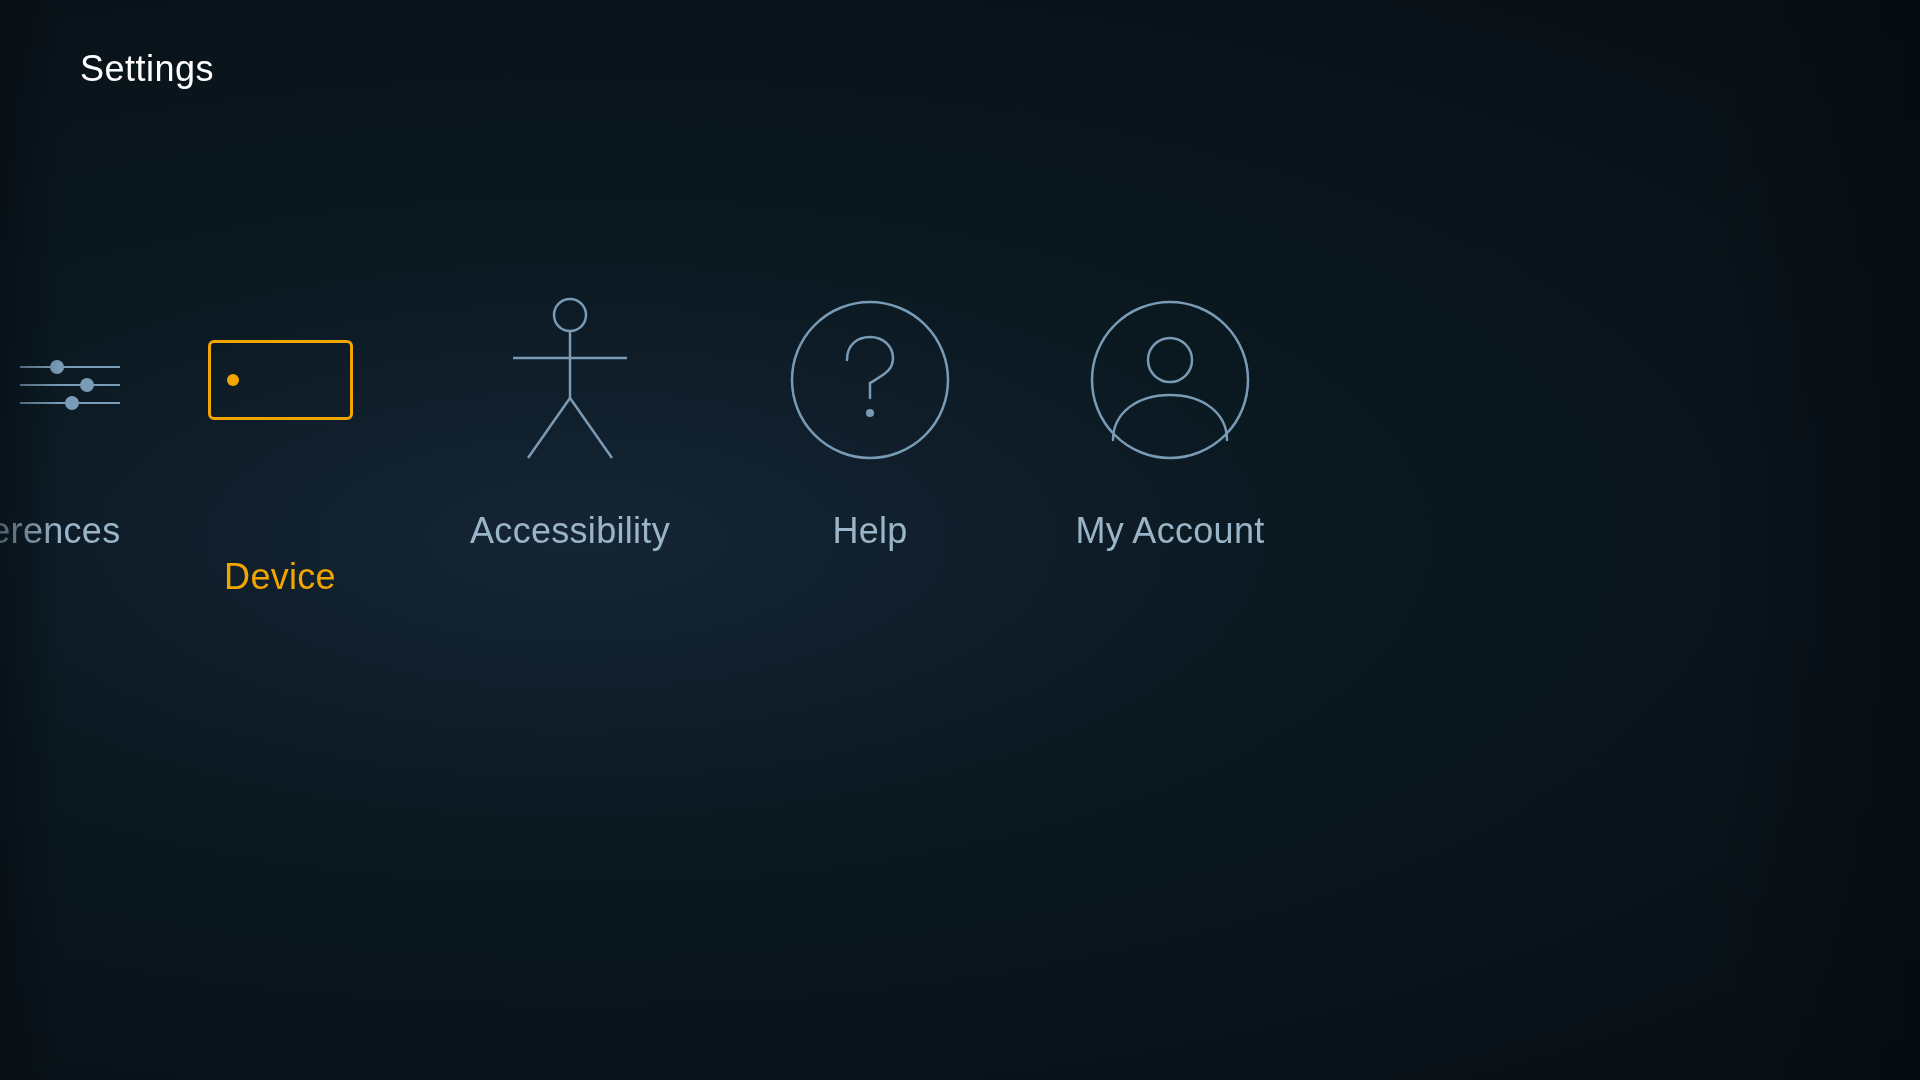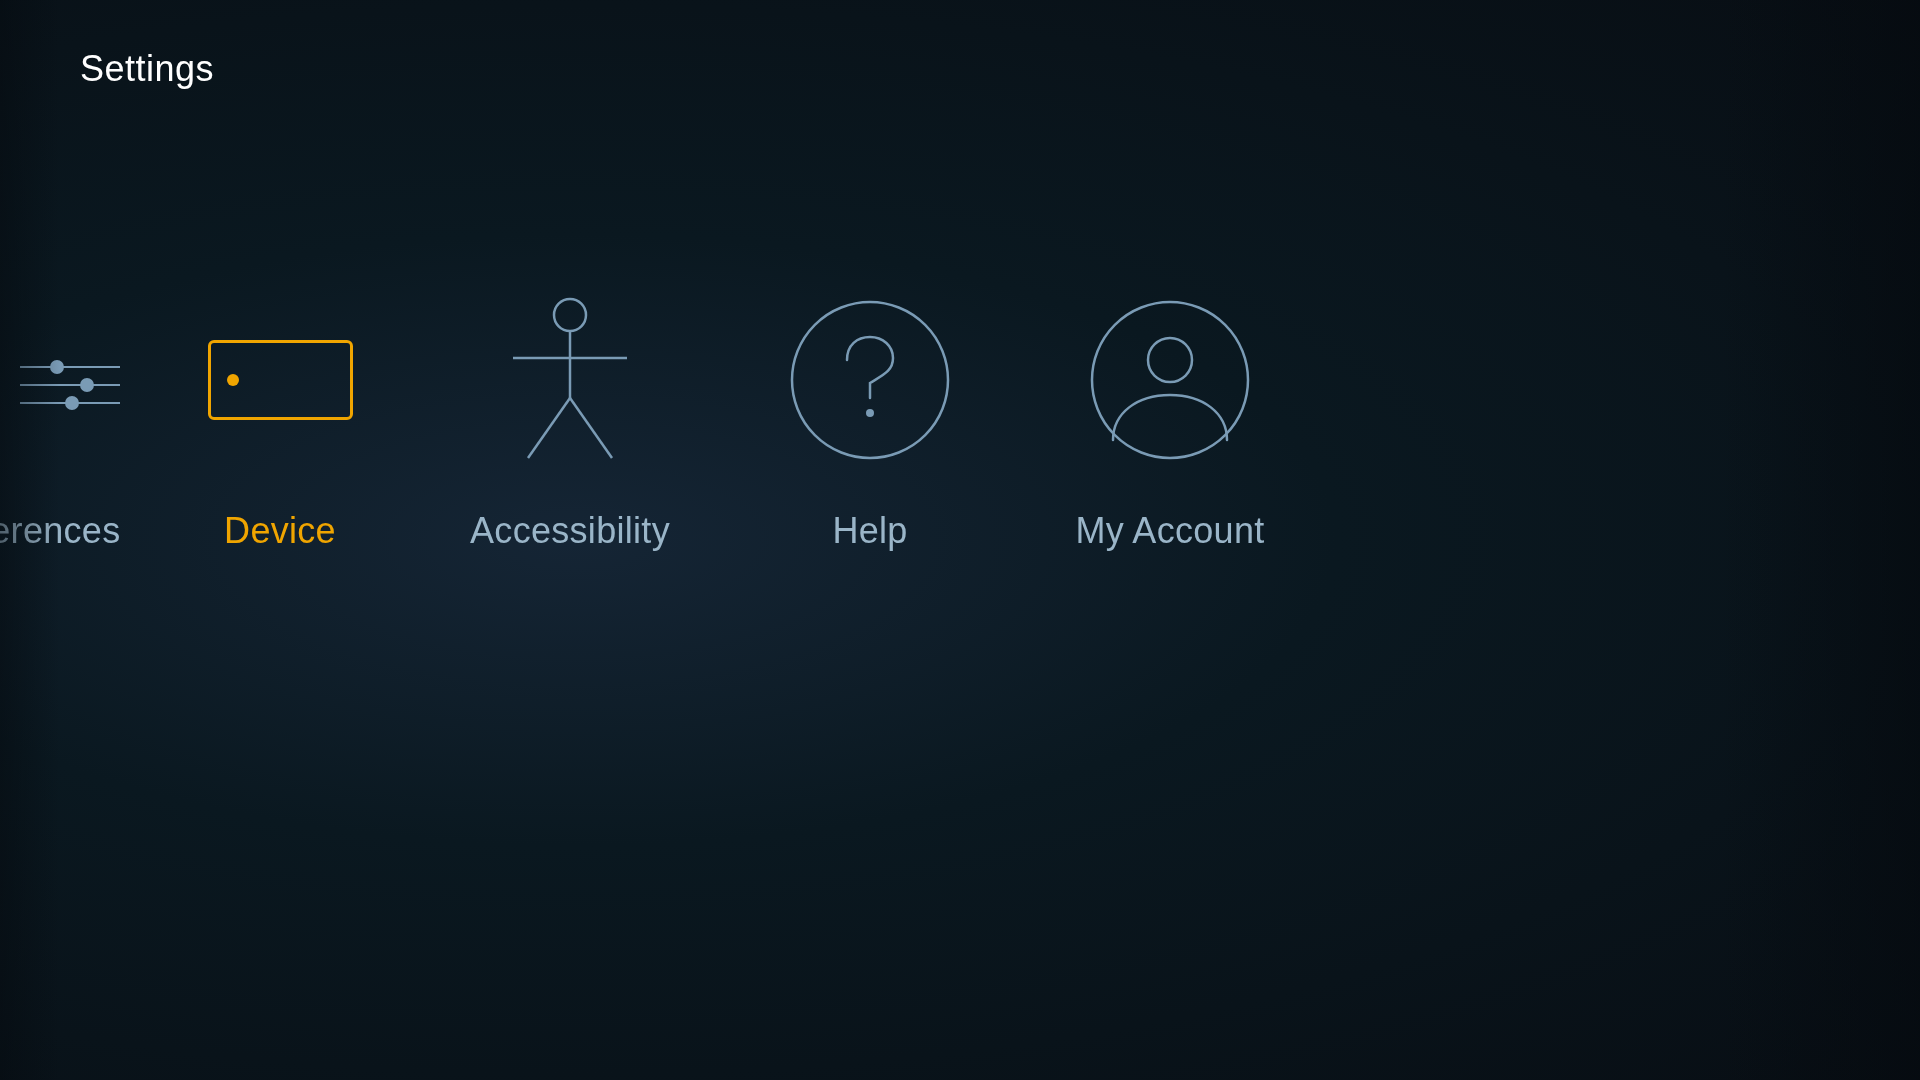--- a/index.html
+++ b/index.html
@@ -137,20 +137,21 @@
     .item-label {
       font-size: 36px;
       font-weight: 300;
       color: #9ab5c8;
       text-align: center;
       letter-spacing: 0.3px;
     }
 
     .item-label.active {
       color: #f0a500;
+      margin-top: 46px;
     }
 
     
     .accessibility-svg {
       width: 155px;
       height: 175px;
     }
 
     
     .help-circle-svg {

